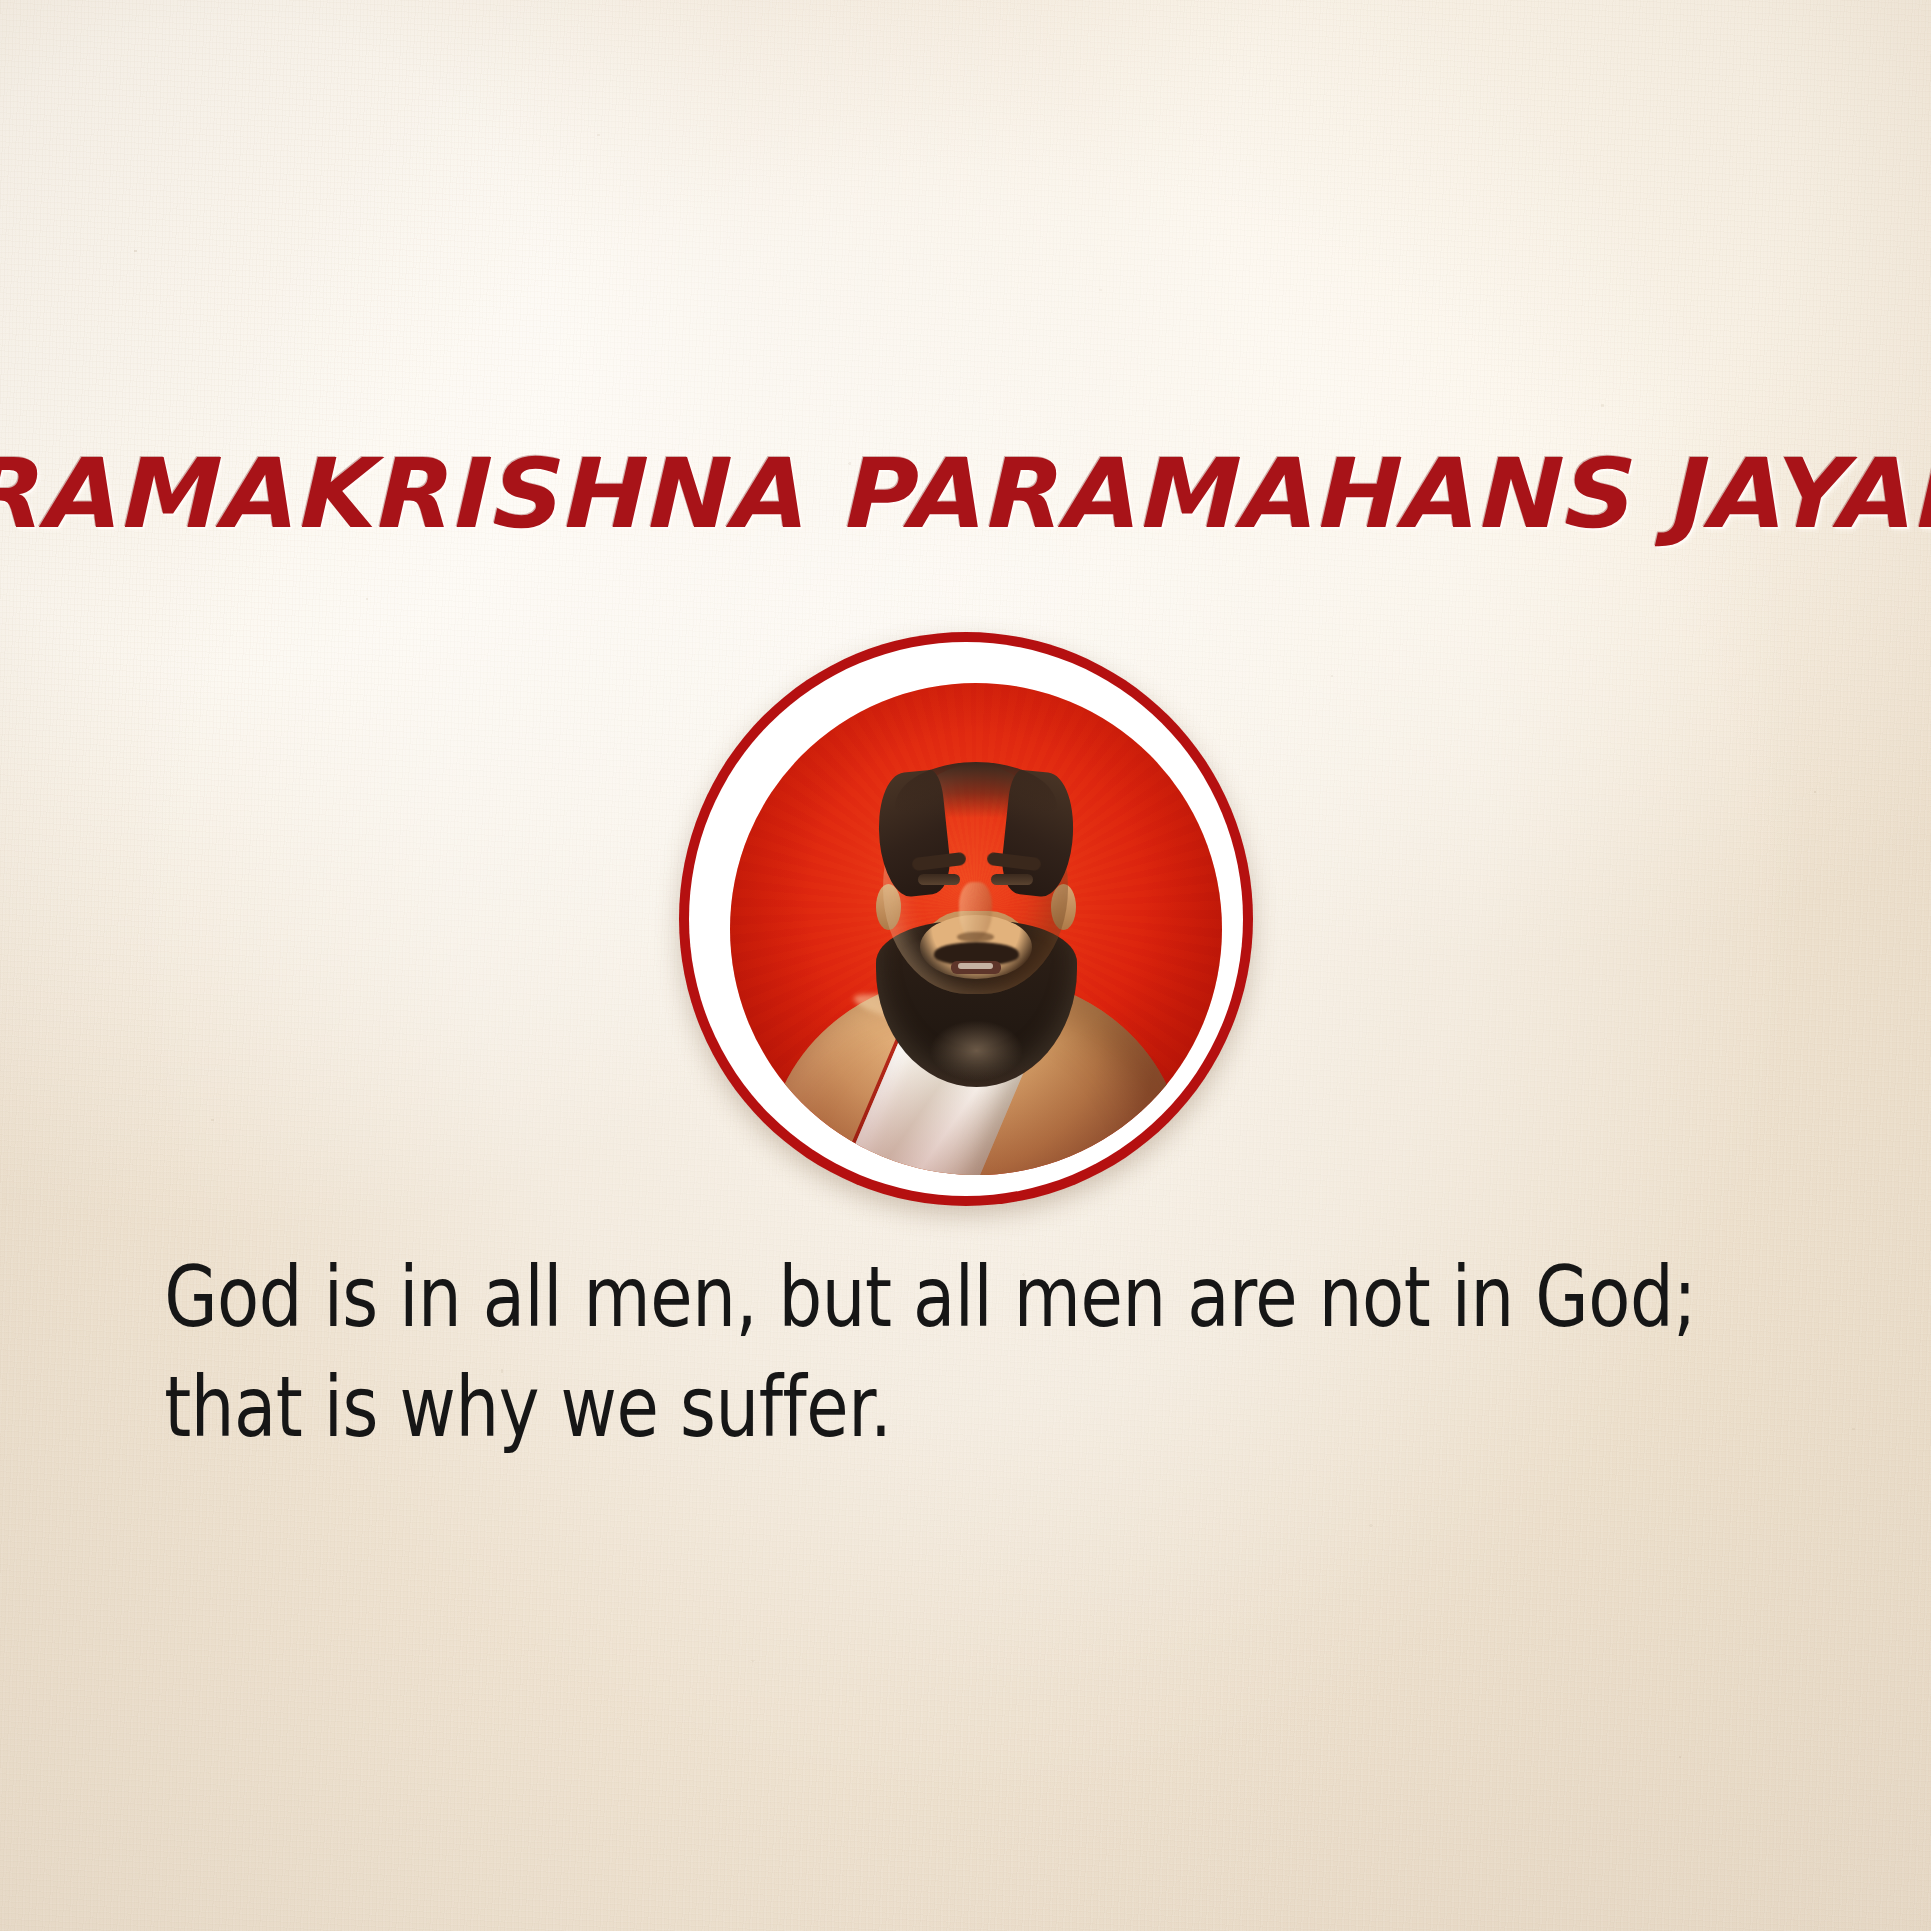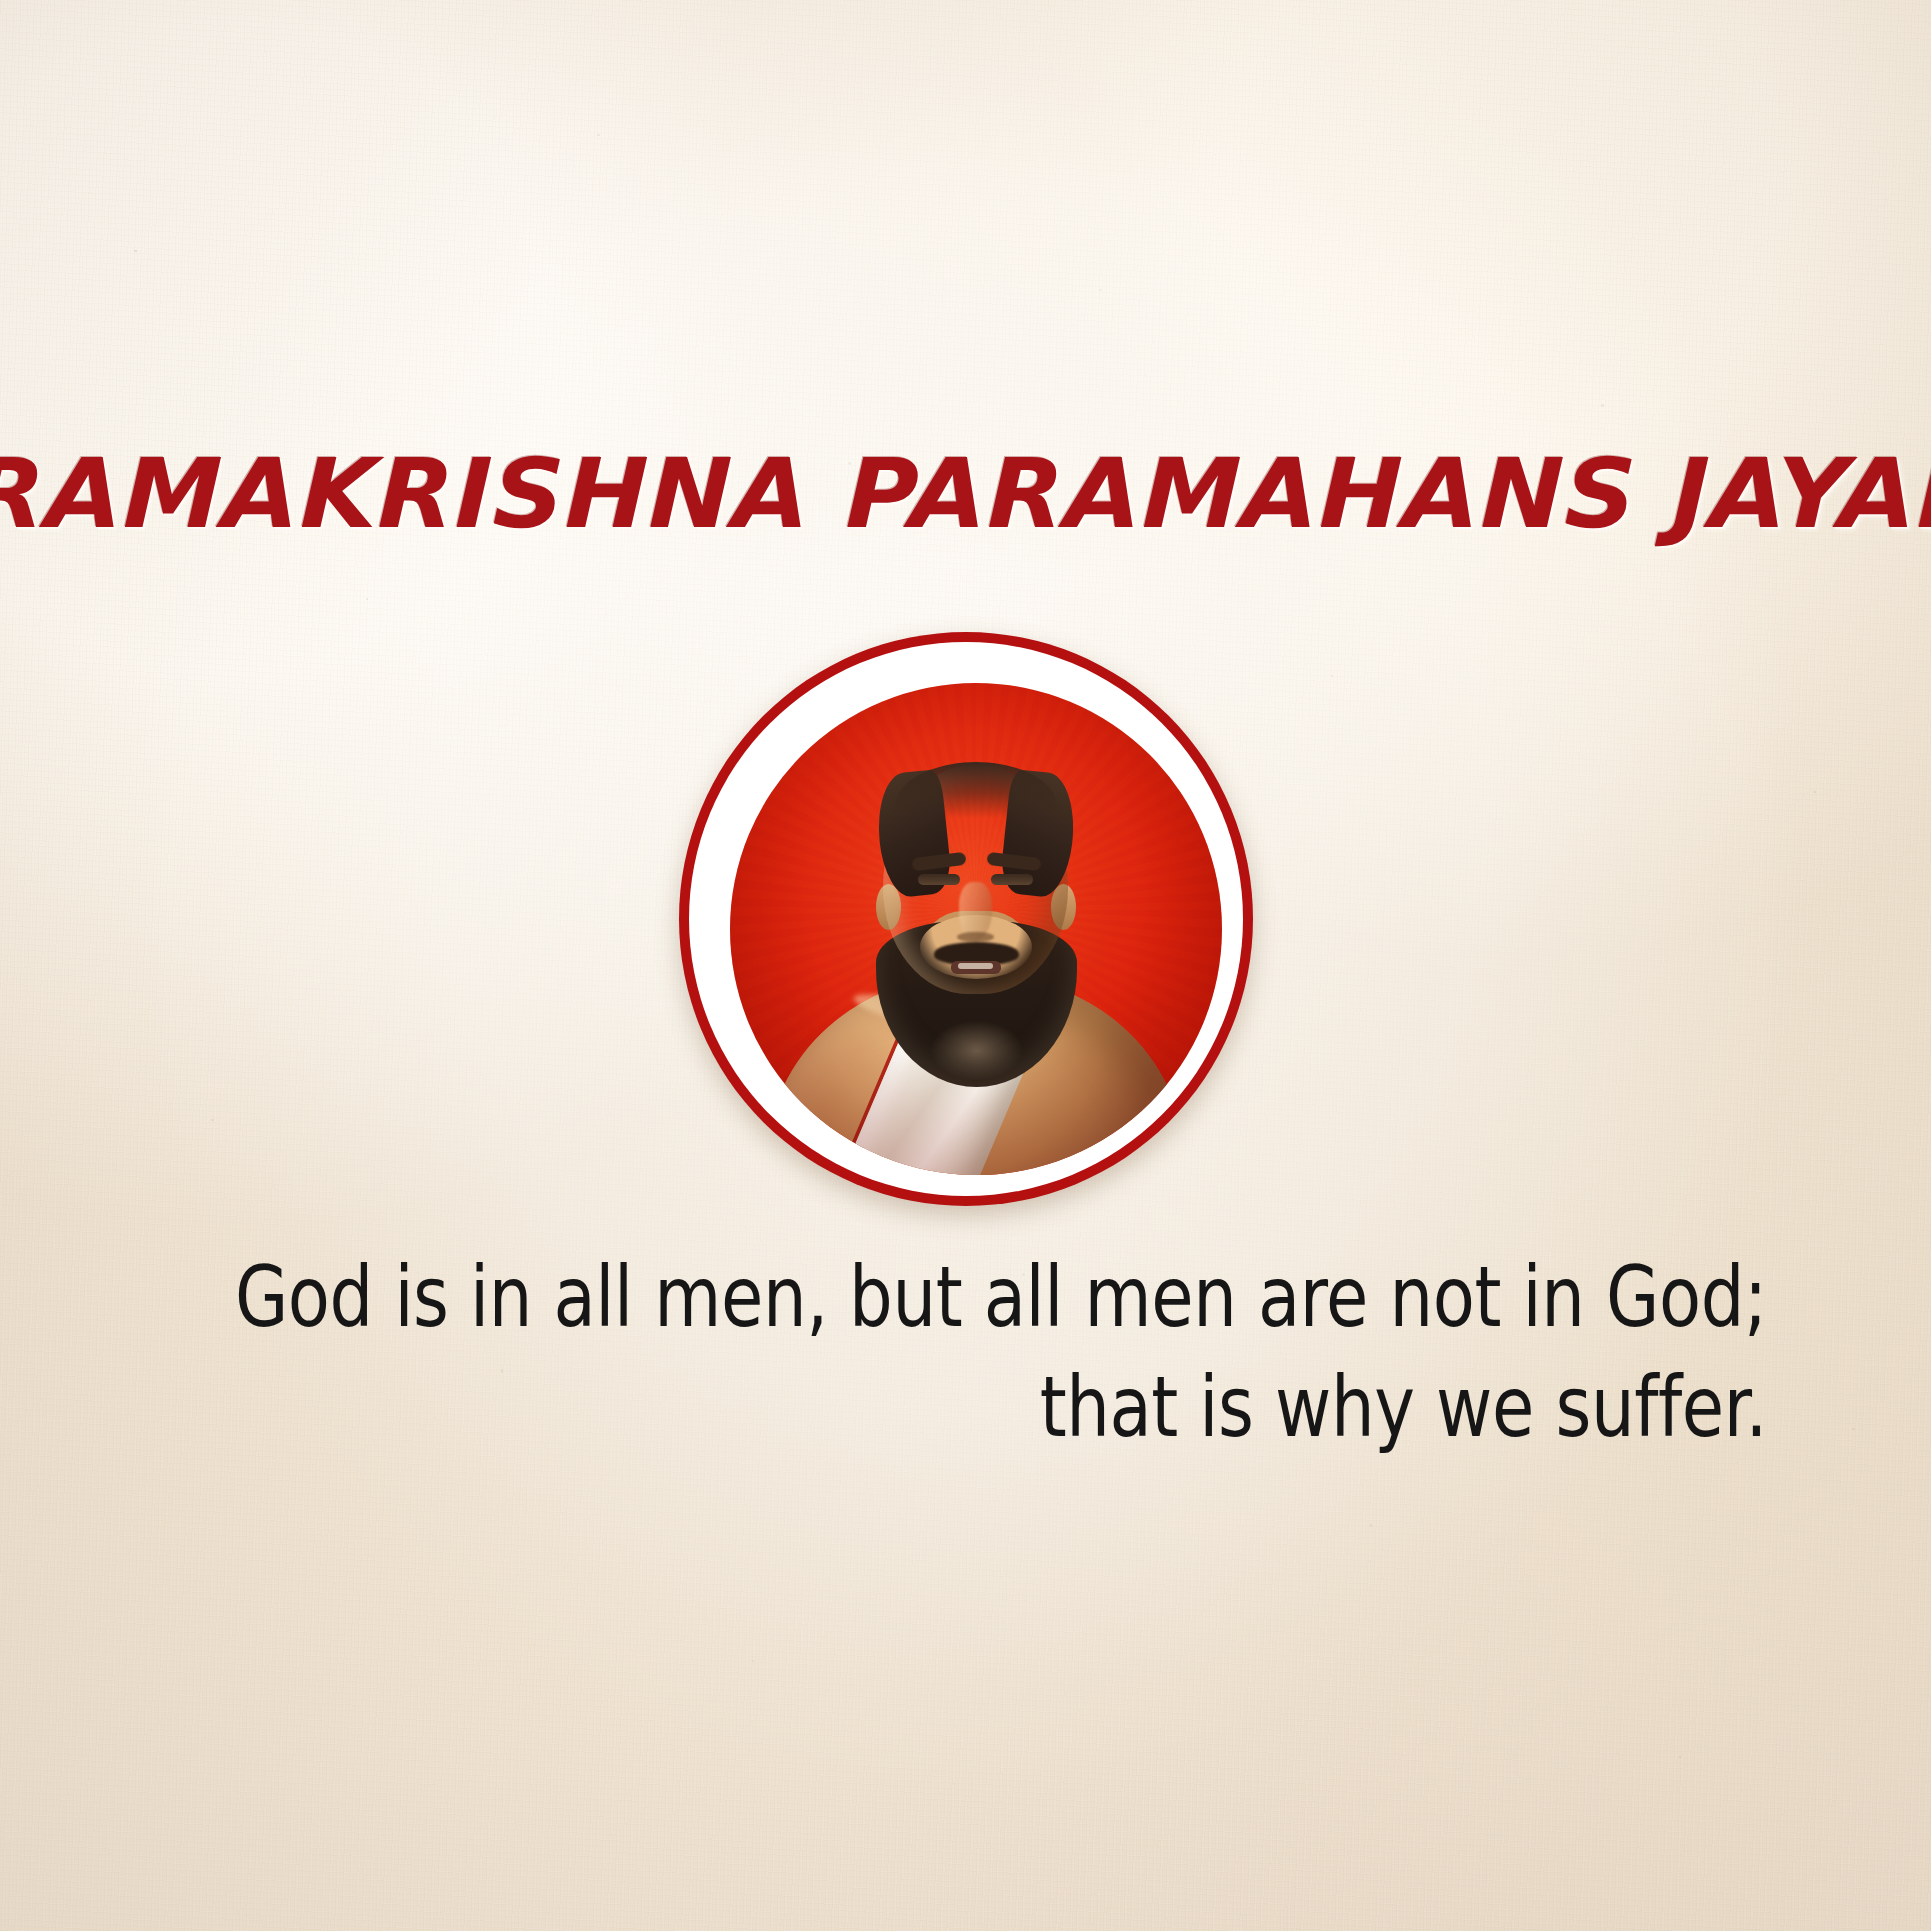--- a/index.html
+++ b/index.html
@@ -368,21 +368,21 @@
   }
   #fig-ear-l { left: 50%; margin-left: -100px; }
   #fig-ear-r { left: 50%; margin-left: 75px; }
 
   
   #quote {
     position: absolute;
     left: 0;
     top: 1243px;
     width: 1931px;
-    text-align: right;
+    text-align: left;
     color: #161616;
   }
   #quote .qline {
     display: block;
     font-family: "DejaVu Sans", sans-serif;
     font-size: 83px;
     font-weight: 500;
     line-height: 110px;
     letter-spacing: -0.5px;
     transform: scaleX(0.83);

